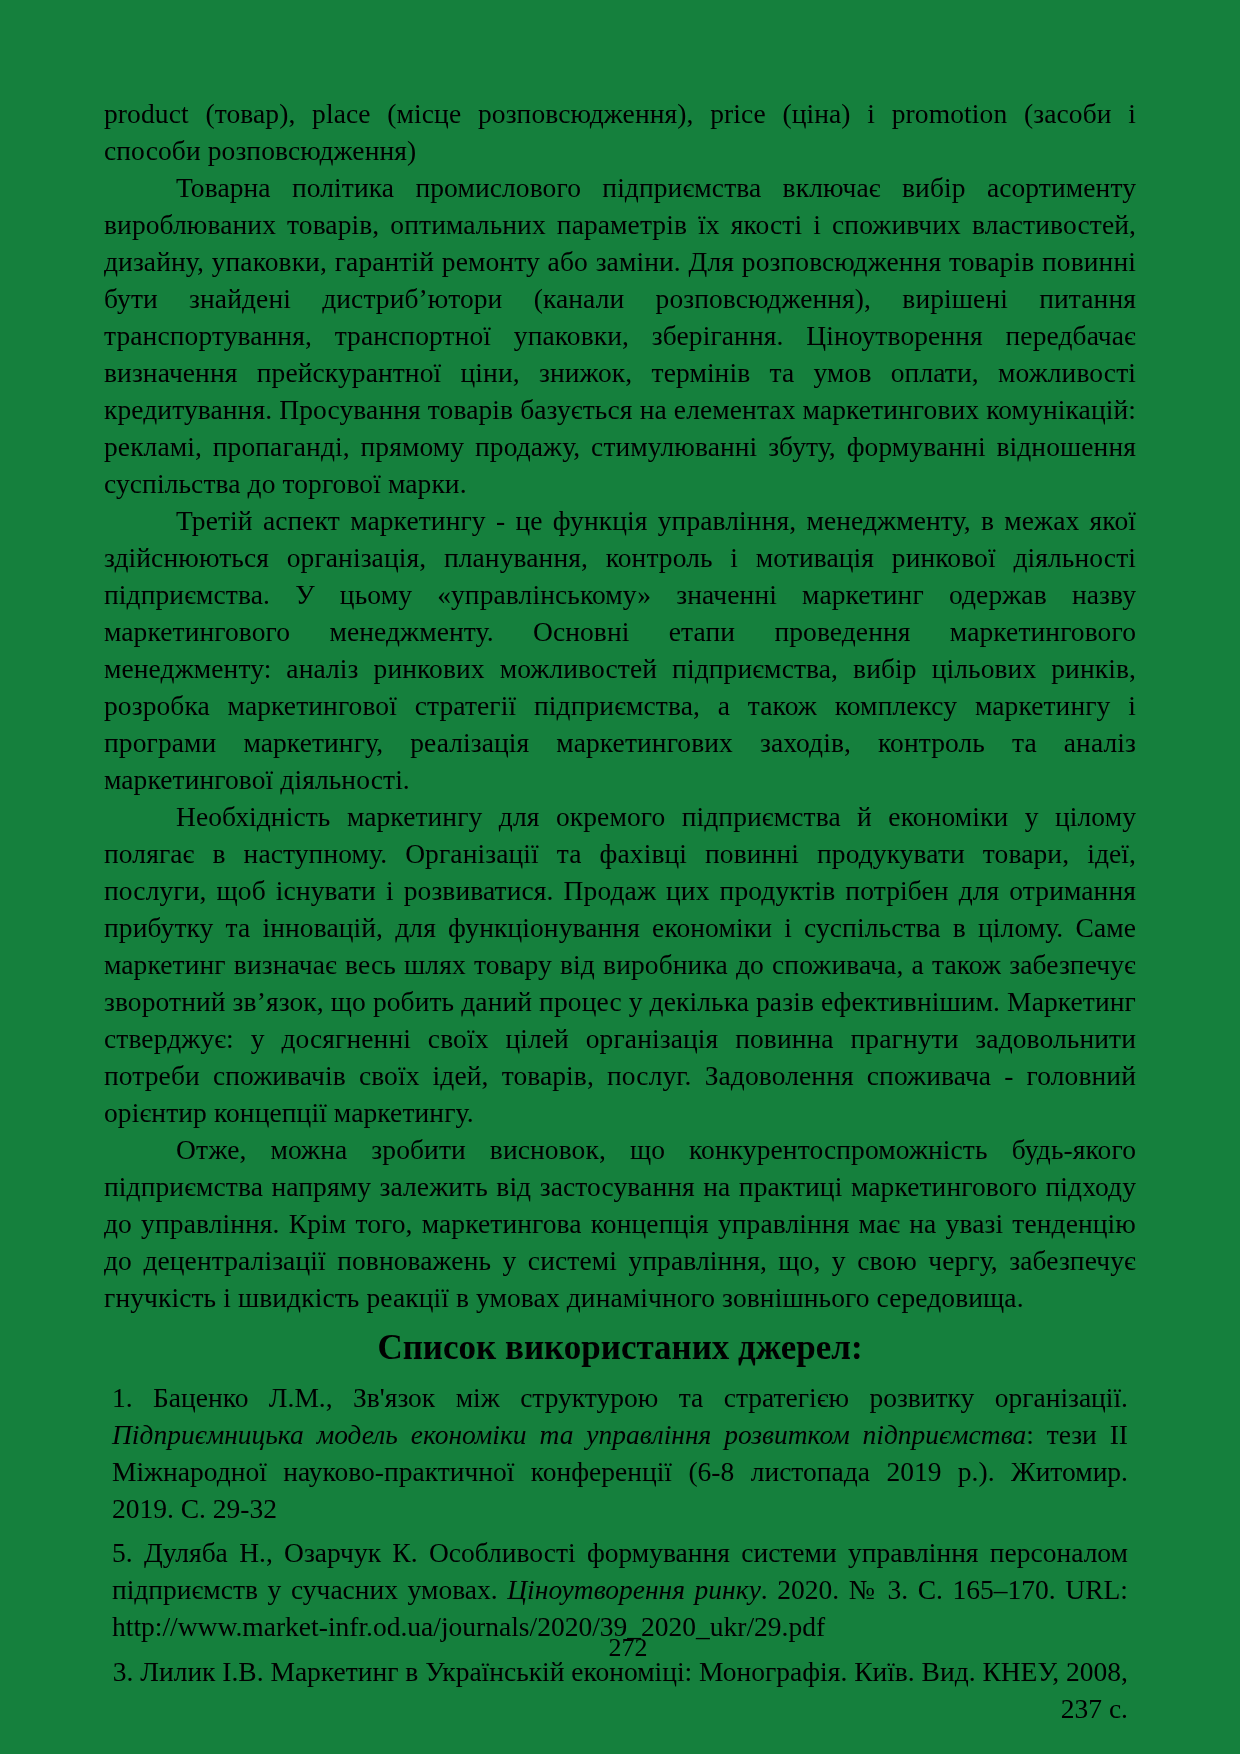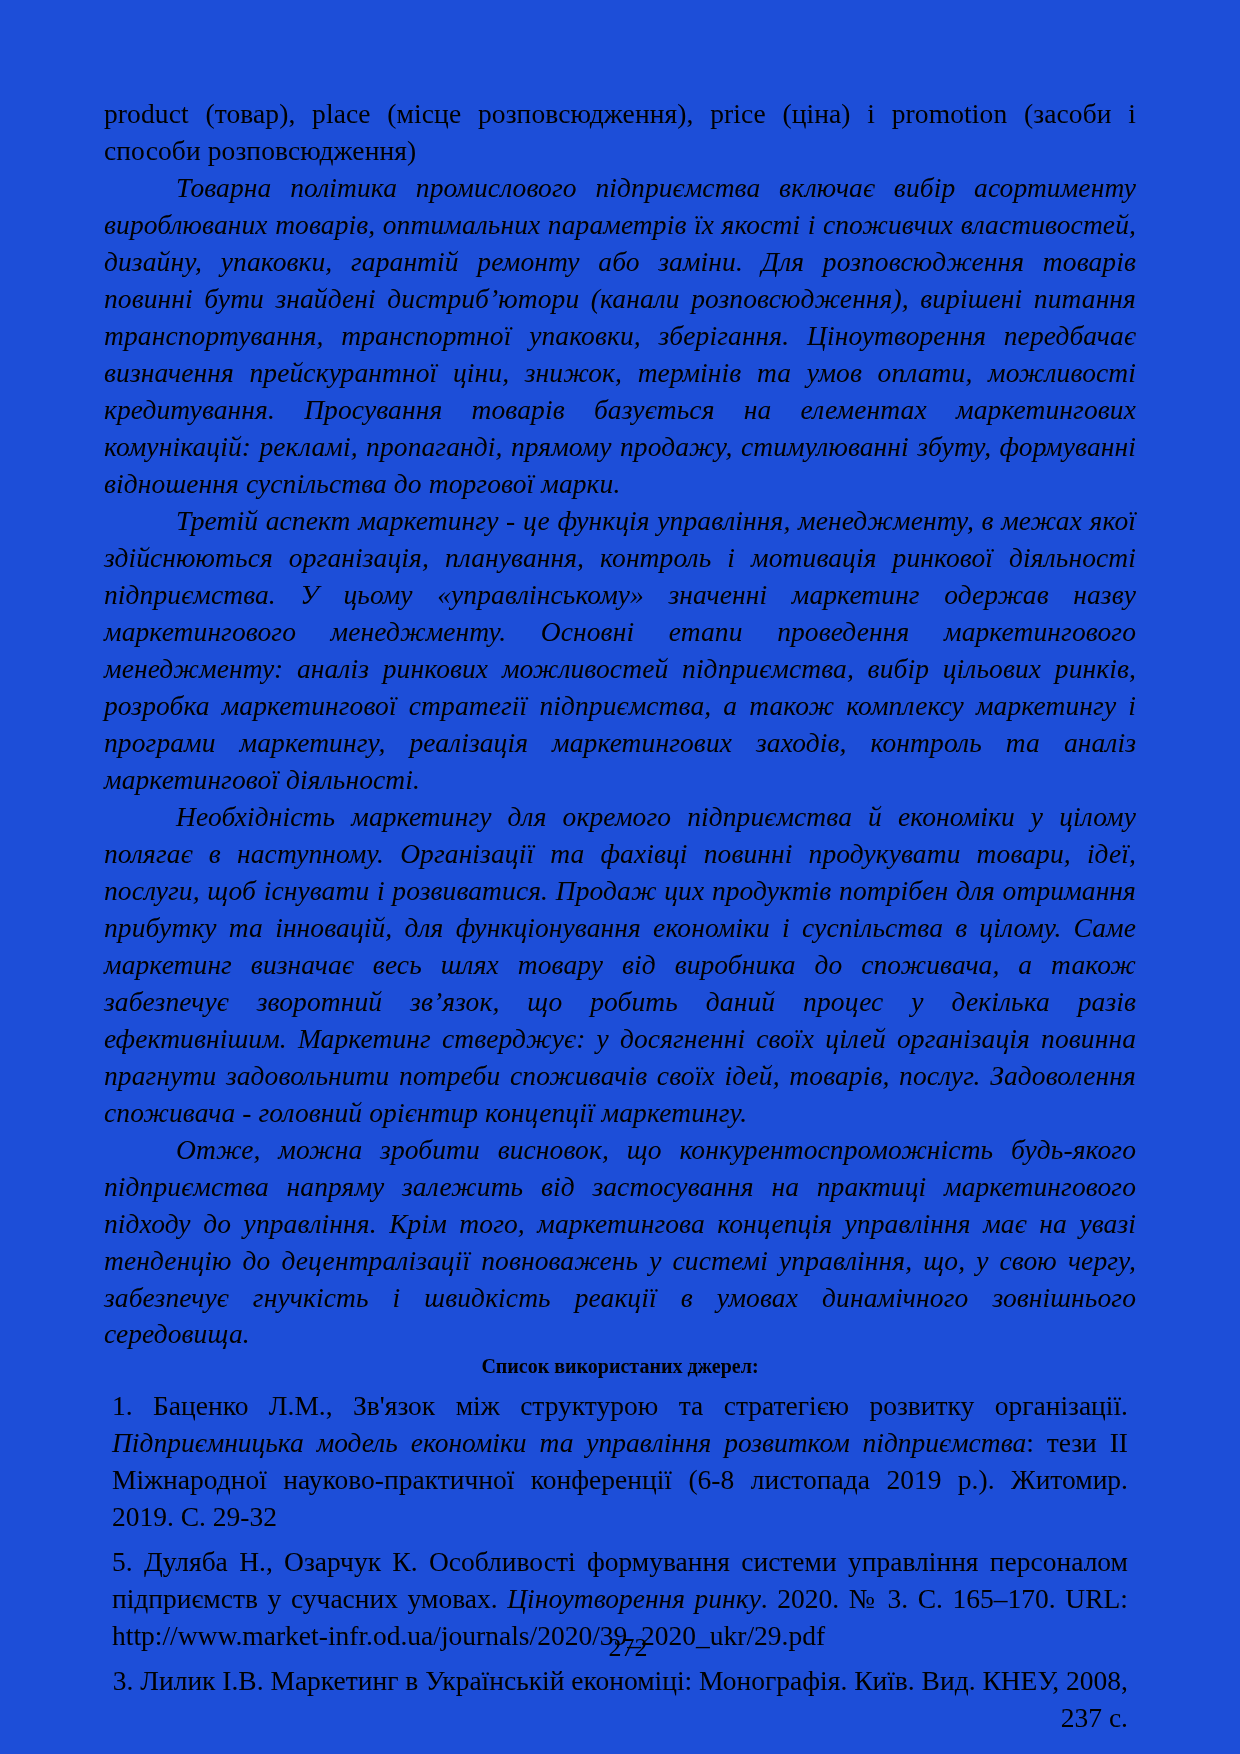--- a/index.html
+++ b/index.html
@@ -10,46 +10,45 @@
   }
   body {
     font-family: "Liberation Serif", "DejaVu Serif", serif;
     color: #000000;
   }
   .page {
     position: relative;
     width: 1240px;
     height: 1754px;
     margin: 0 auto;
-    background: #1d4ed8;
+    background: #15803d;
     box-sizing: border-box;
     overflow: hidden;
   }
   .content {
     position: absolute;
     left: 104px;
     top: 96px;
     width: 1032px;
   }
   p.para {
     margin: 0;
     font-size: 27.5px;
     line-height: 1.345;
     text-align: justify;
     text-indent: 0;
     hyphens: none;
     letter-spacing: 0.1px;
   }
   p.para.indent {
     text-indent: 72px;
-    font-style: italic;
   }
   .refs-heading {
-    margin: 0;
-    font-size: 20px;
+    margin: 8px;
+    font-size: 35px;
     line-height: 1.345;
     text-align: center;
     font-weight: bold;
   }
   p.ref {
     margin: 8px;
     font-size: 27.5px;
     line-height: 1.345;
     text-align: justify;
     text-indent: 0;

